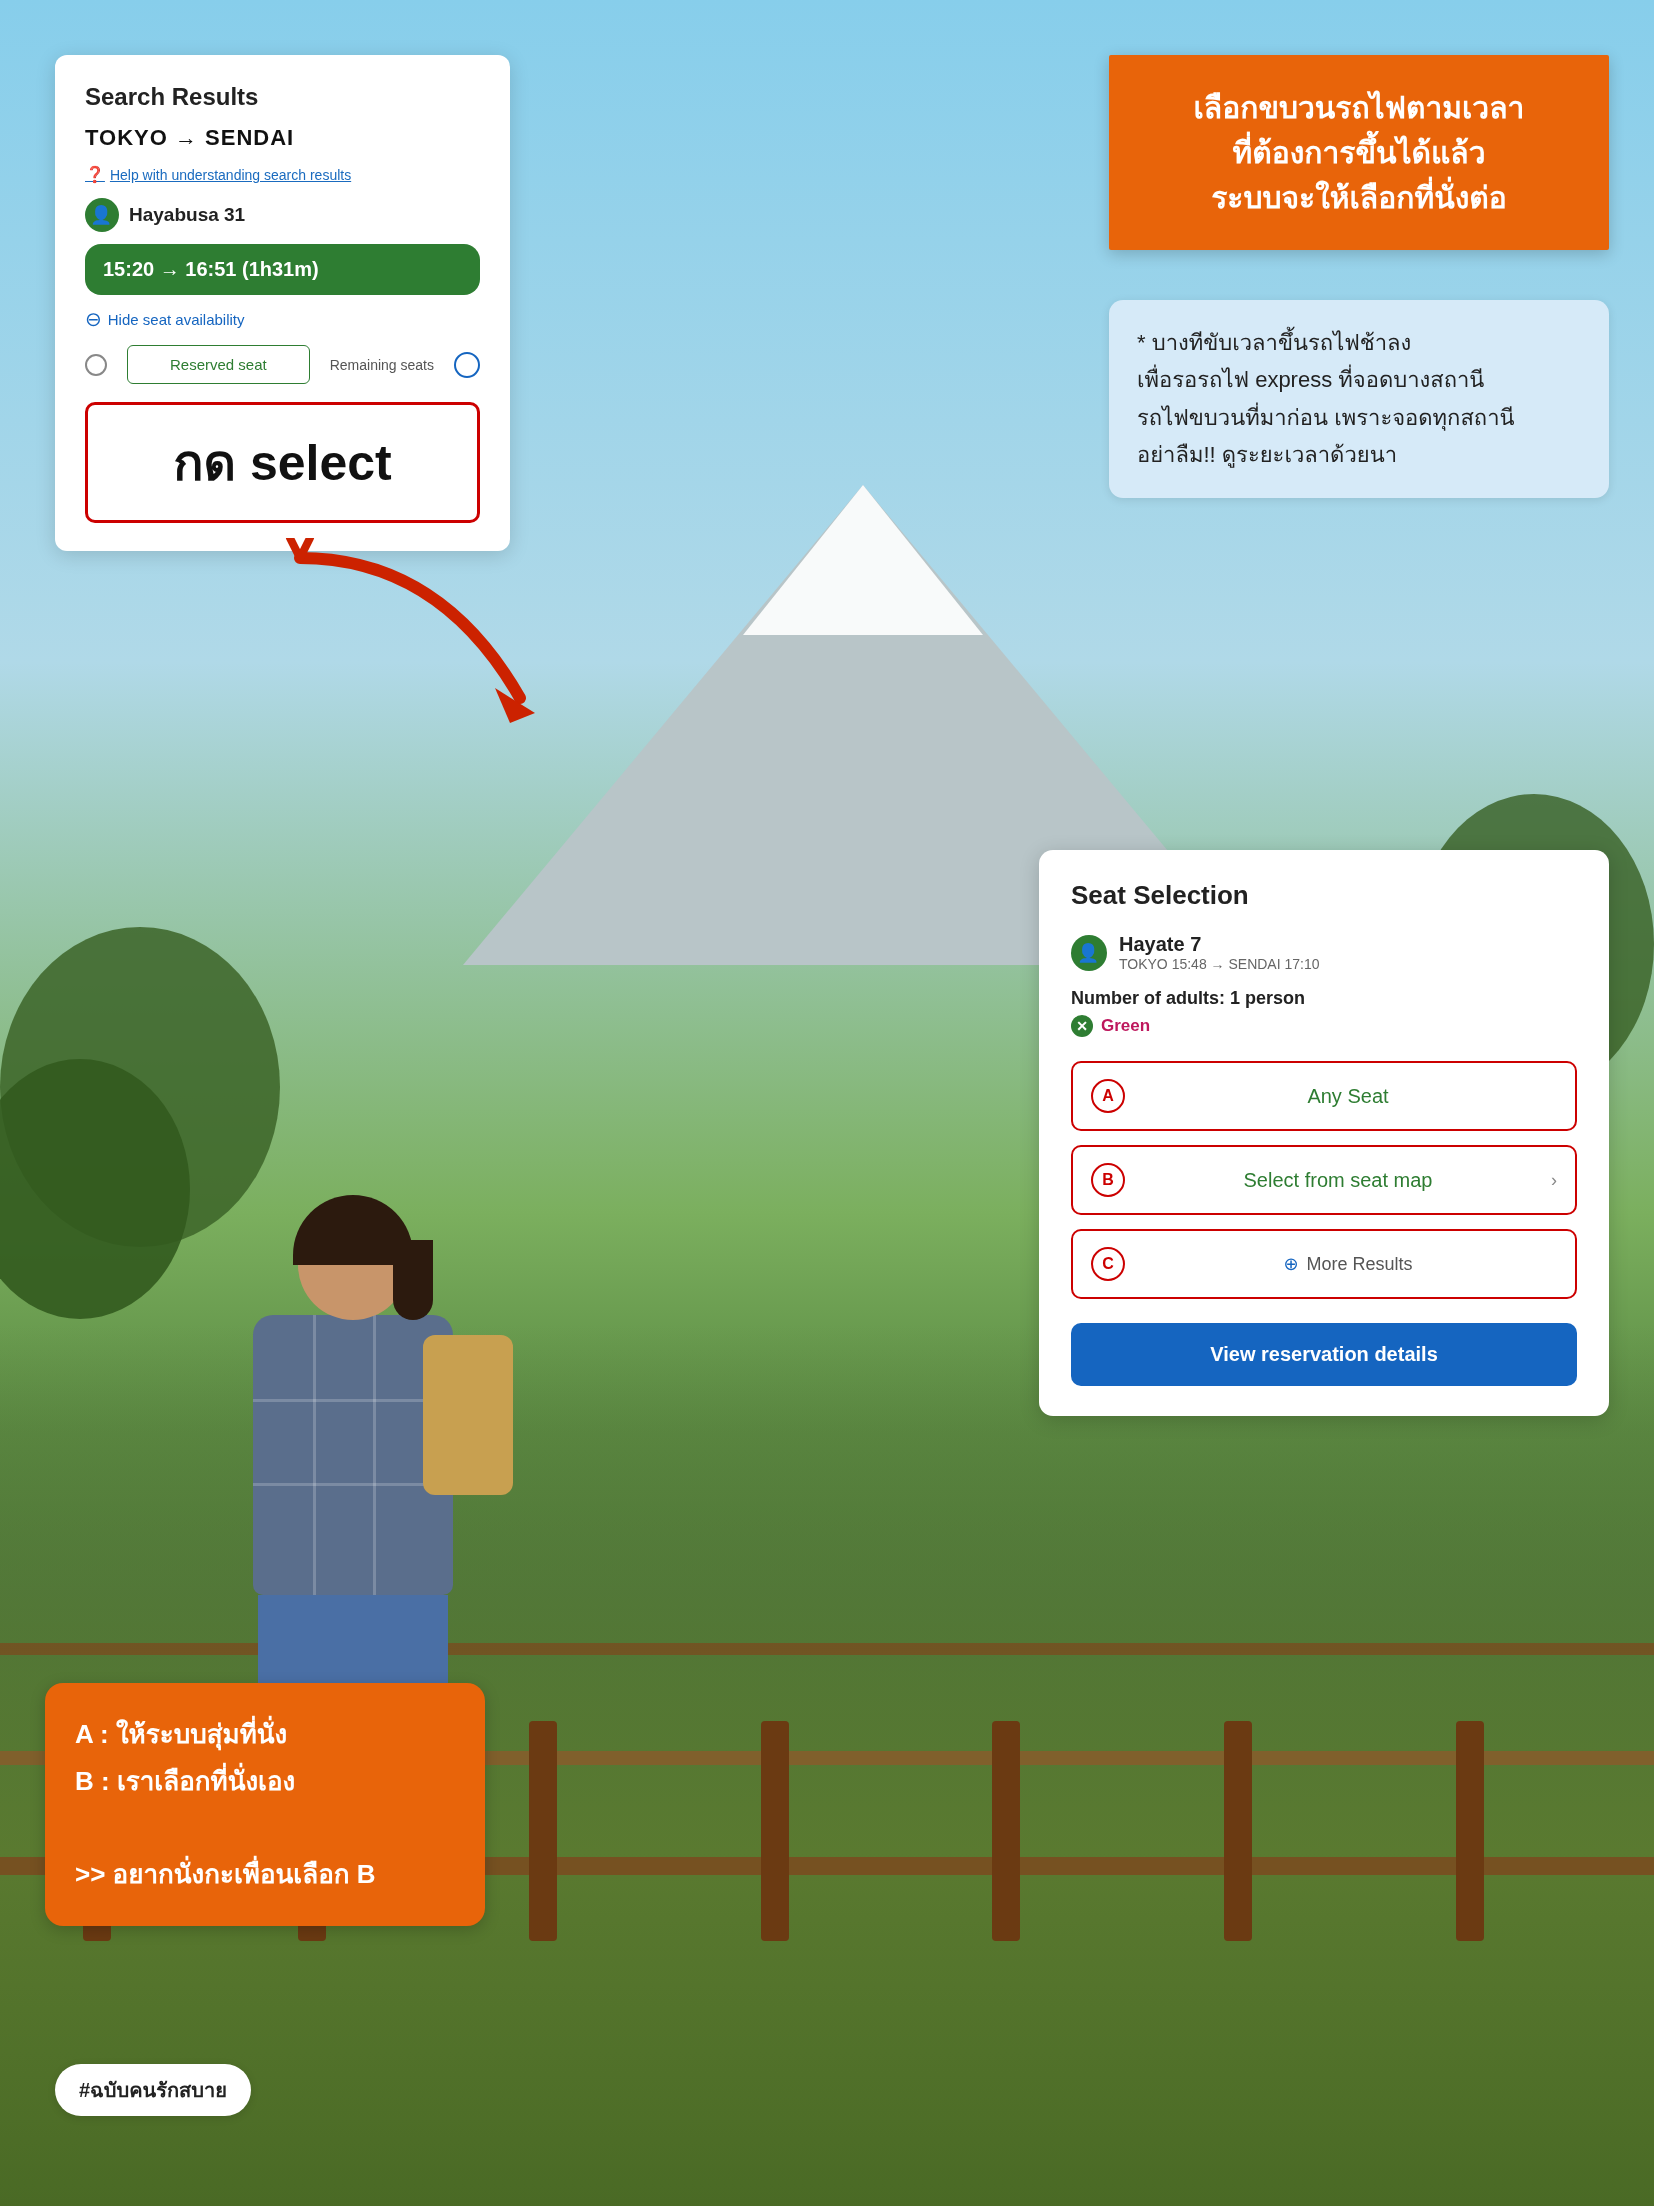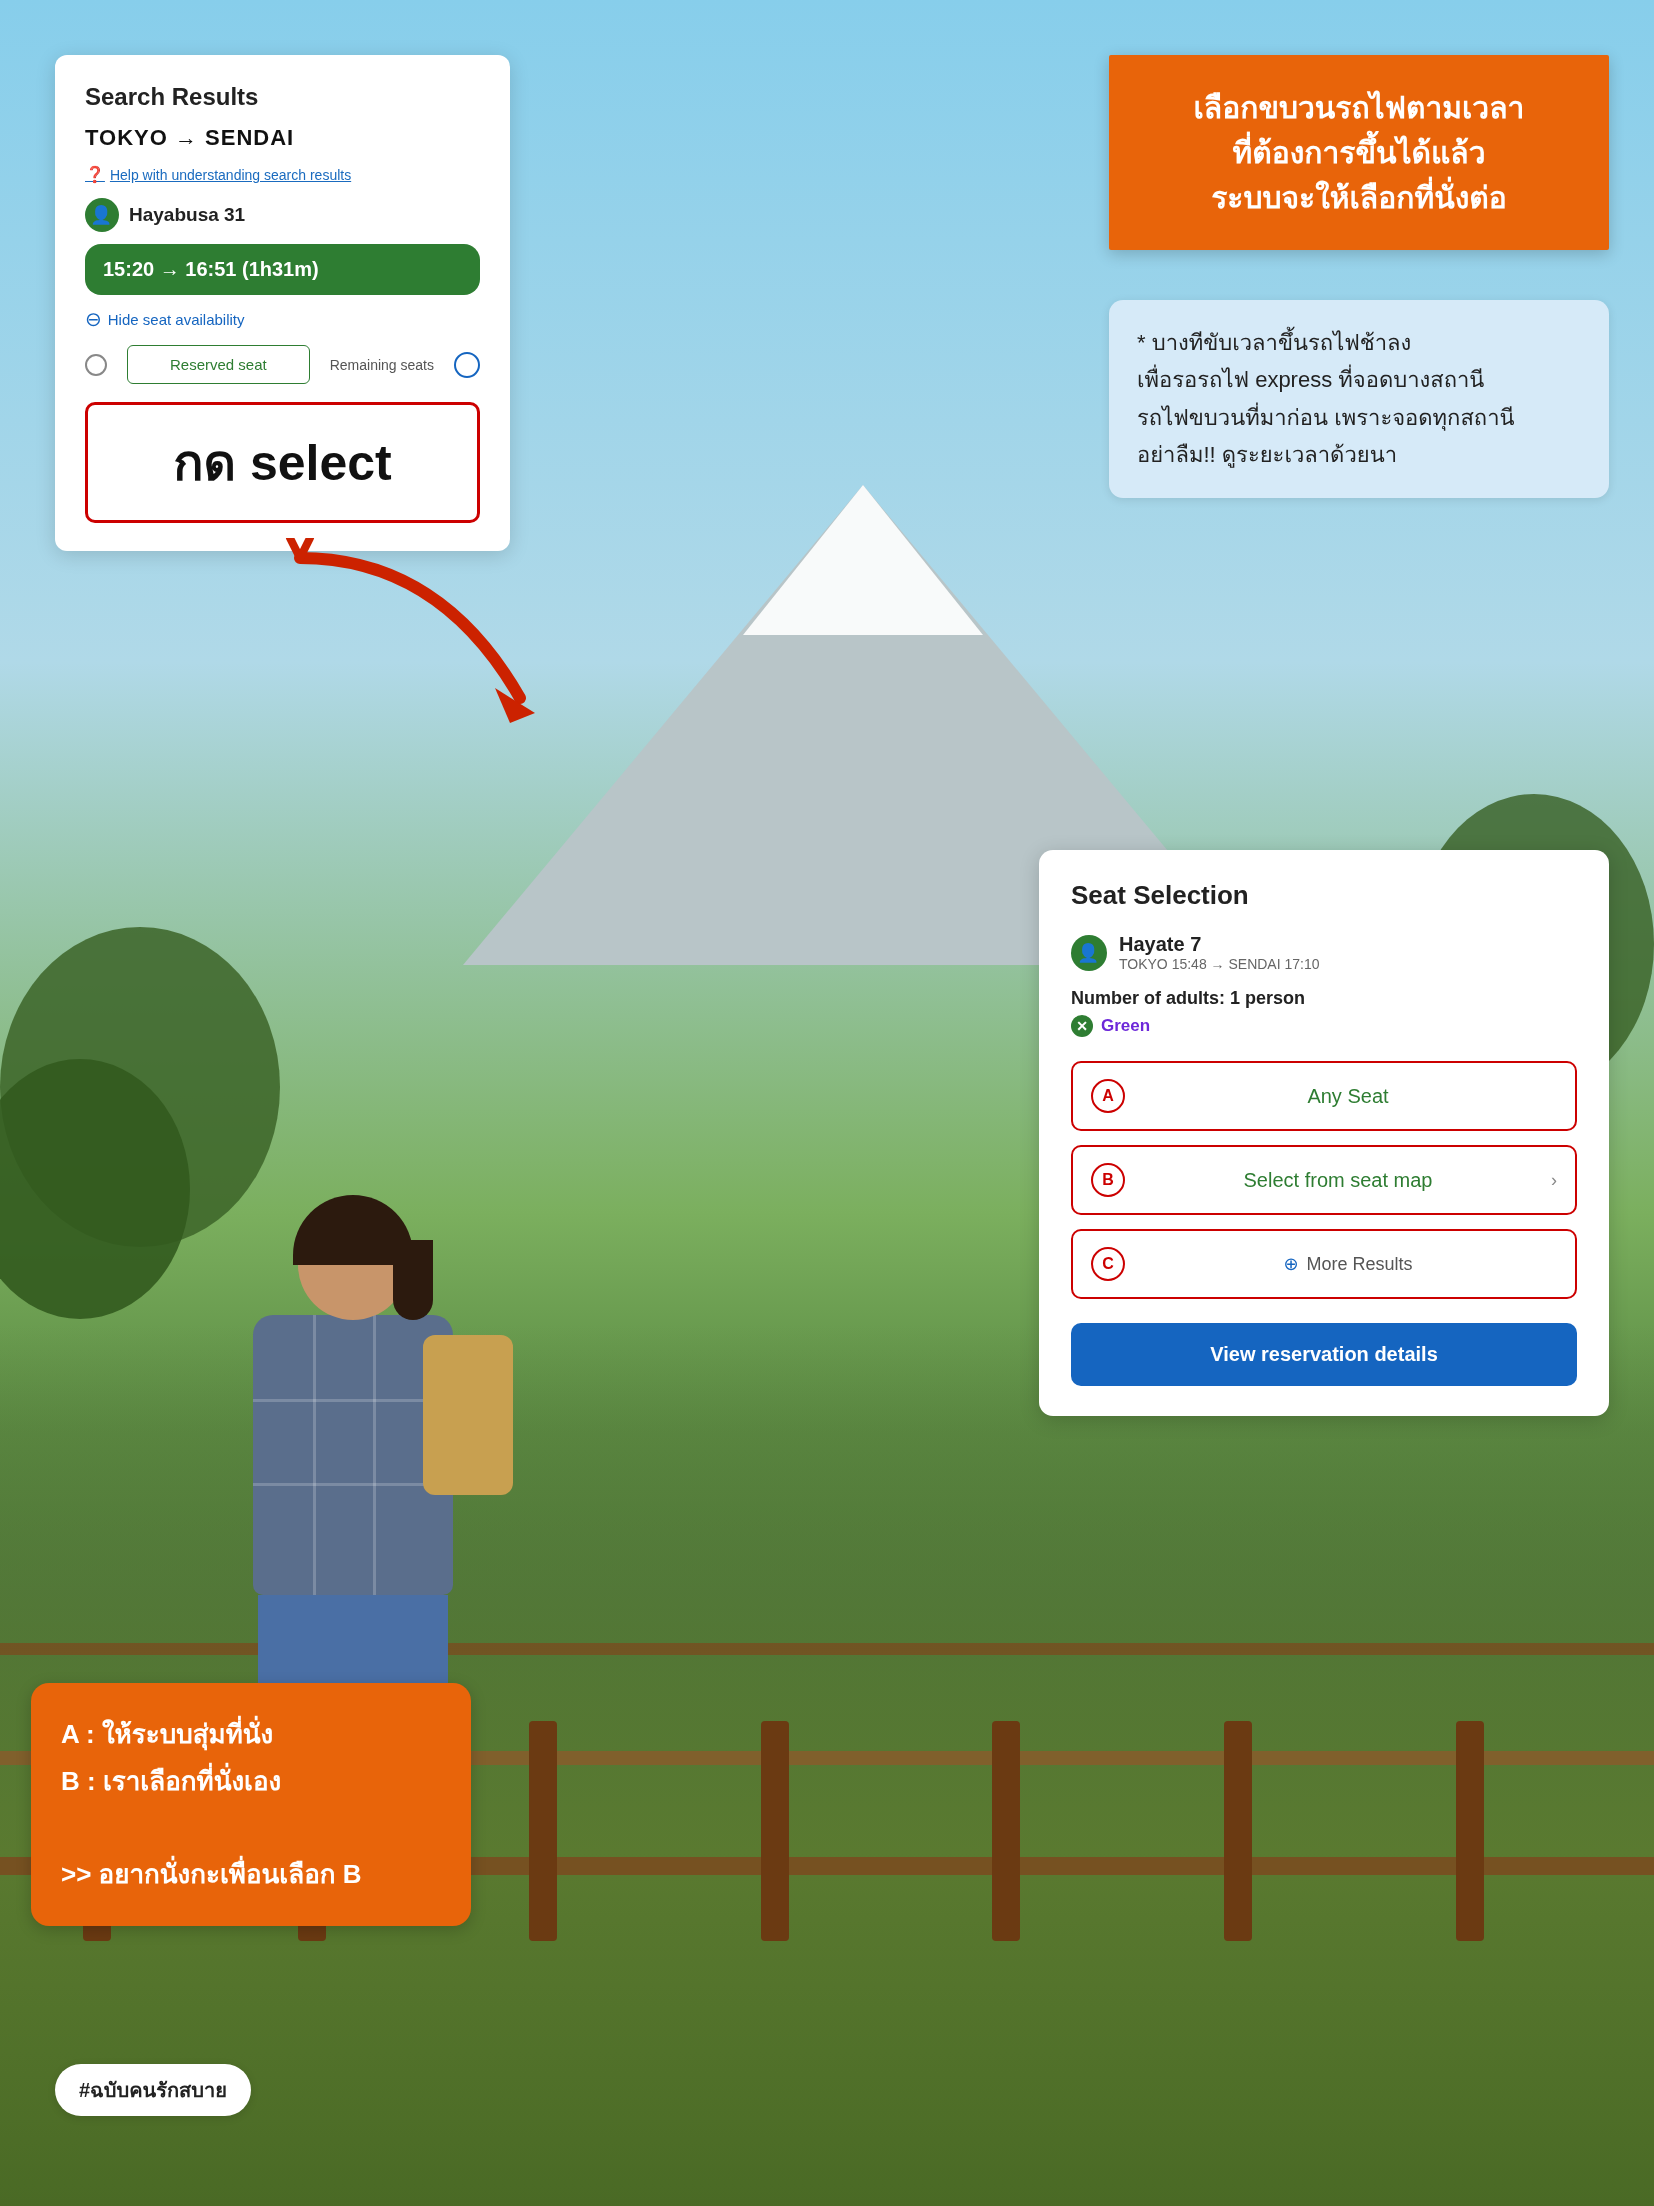--- a/index.html
+++ b/index.html
@@ -276,21 +276,21 @@
       border-radius: 50%;
       display: flex;
       align-items: center;
       justify-content: center;
       color: white;
       font-size: 14px;
       font-weight: 700;
     }
     .green-text {
       font-size: 17px;
-      color: #6d28d9;
+      color: #be185d;
       font-weight: 600;
     }
 
     
     .option-row {
       display: flex;
       align-items: center;
       gap: 14px;
       border: 2.5px solid #cc0000;
       border-radius: 10px;
@@ -356,21 +356,21 @@
       font-weight: 700;
       text-align: center;
       margin-top: 10px;
       cursor: pointer;
     }
 
     
     .callout-bottom-left {
       position: absolute;
       bottom: 280px;
-      left: 31px;
+      left: 45px;
       width: 440px;
       background: #E8640A;
       border-radius: 18px;
       padding: 28px 30px;
       color: white;
       font-size: 26px;
       font-weight: 700;
       line-height: 1.8;
       box-shadow: 0 4px 16px rgba(0,0,0,0.2);
     }

